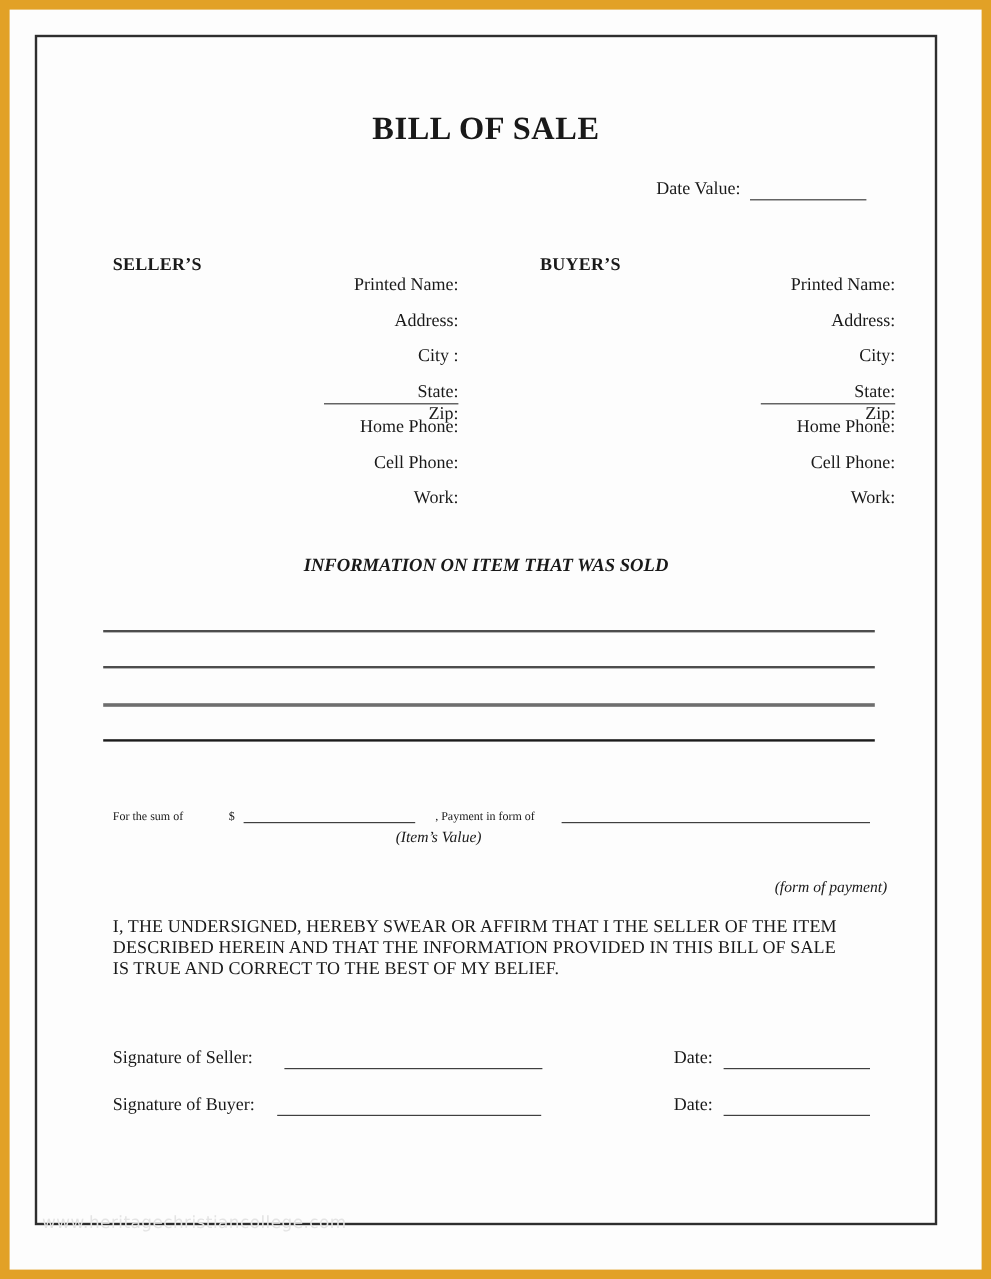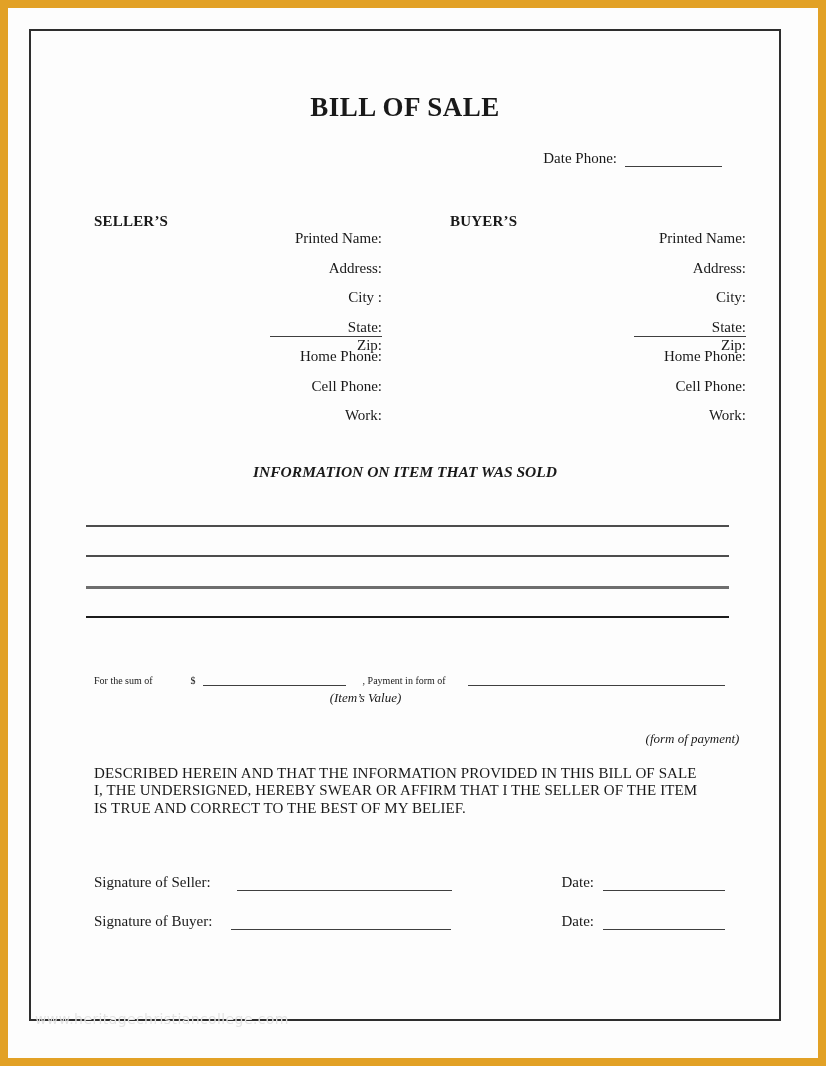--- a/index.html
+++ b/index.html
@@ -85,21 +85,21 @@
 </head>
 <body>
 
 <div class="frame">
   <div class="sheet">
     <div class="inner-frame">
 
       <h1 class="title">BILL OF SALE</h1>
 
       <div class="date-row">
-        <span>Date Phone:</span>
+        <span>Date Value:</span>
         <span class="ln w97"></span>
       </div>
 
       <div class="parties">
 
         <div class="party">
           <div class="party-heading">SELLER’S</div>
           <div class="frow">
             <span>Printed Name:</span>
             <span class="ln fill g33"></span>
@@ -179,22 +179,22 @@
         <span>For the sum of</span>
         <span class="g38">$</span>
         <span class="ln w143 g7"></span>
         <span class="g17">, Payment in form of</span>
         <span class="ln fill g22"></span>
       </div>
       <div class="caption cap1">(Item’s Value)</div>
       <div class="caption cap2">(form of payment)</div>
 
       <div class="affirmation">
+        <div>I, THE UNDERSIGNED, HEREBY SWEAR OR AFFIRM THAT I THE SELLER OF THE ITEM</div>
         <div>DESCRIBED HEREIN AND THAT THE INFORMATION PROVIDED IN THIS BILL OF SALE</div>
-        <div>I, THE UNDERSIGNED, HEREBY SWEAR OR AFFIRM THAT I THE SELLER OF THE ITEM</div>
         <div>IS TRUE AND CORRECT TO THE BEST OF MY BELIEF.</div>
       </div>
 
       <div class="sigs">
         <div class="sig-row">
           <span>Signature of Seller:</span>
           <span class="ln w215 g26"></span>
           <span class="date-group">
             <span>Date:</span>
             <span class="ln w122 g9"></span>

